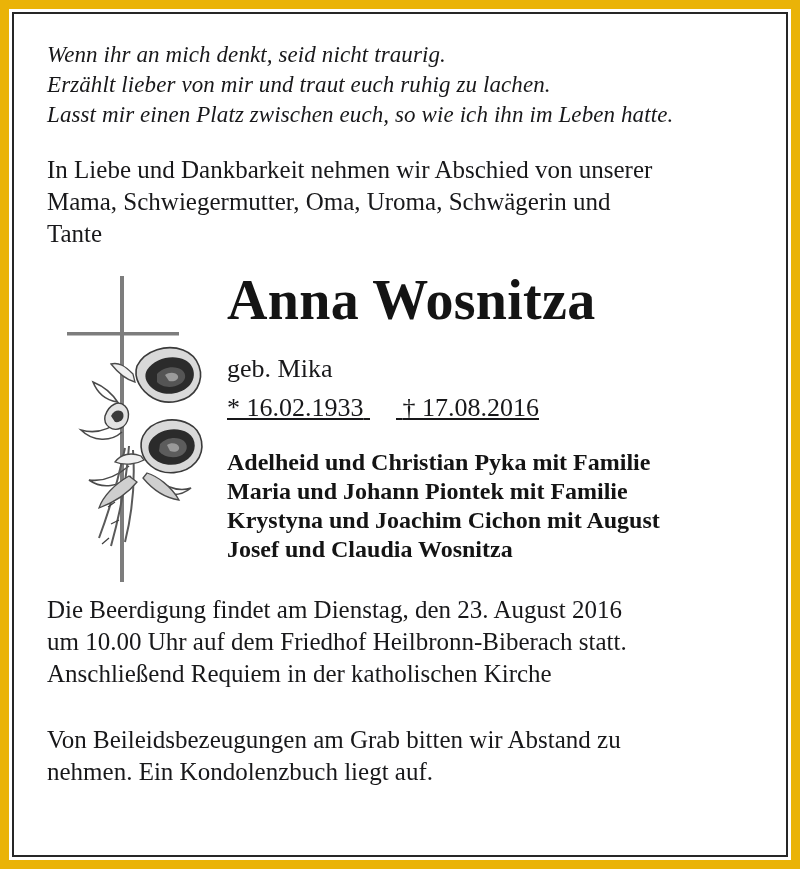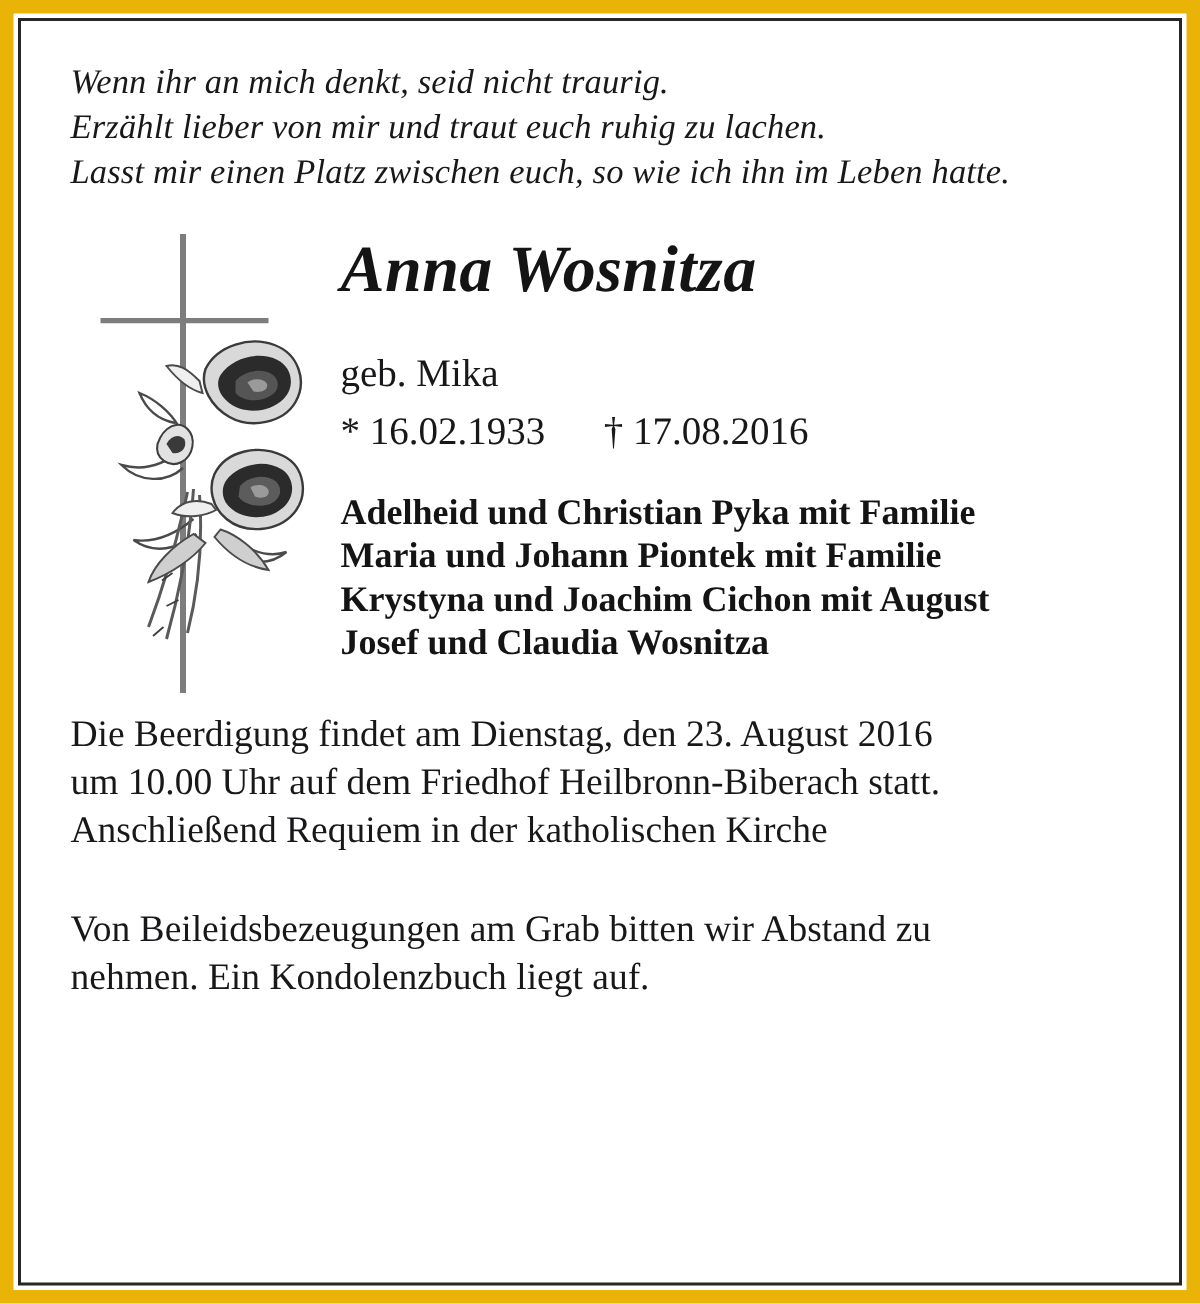--- a/index.html
+++ b/index.html
@@ -83,39 +83,39 @@
   .cross-art svg { display: block; }
 
   .name-block {
     position: absolute;
     left: 180px;
     top: 0;
     right: 0;
   }
   .deceased-name {
     font-weight: bold;
-    font-size: 44px;
+    font-size: 56px;
     line-height: 60px;
     color: #141414;
     letter-spacing: 0.3px;
     white-space: nowrap;
-    font-style: italic;
   }
   .maiden-name {
     margin-top: 24px;
     font-size: 26px;
     line-height: 30px;
     color: #18181a;
   }
   .life-dates {
     margin-top: 8px;
     font-size: 26px;
     line-height: 32px;
     color: #18181a;
     white-space: nowrap;
+    text-decoration: underline;
   }
   .life-dates .date-sep {
     display: inline-block;
     width: 26px;
   }
 
   .survivors {
     margin-top: 24px;
     font-weight: bold;
     font-size: 24px;
@@ -148,20 +148,25 @@
   <div class="notice-frame-inner-gap">
     <div class="notice-card">
       <div class="content">
 
         <div class="epigraph">
           <div>Wenn ihr an mich denkt, seid nicht traurig.</div>
           <div>Erzählt lieber von mir und traut euch ruhig zu lachen.</div>
           <div>Lasst mir einen Platz zwischen euch, so wie ich ihn im Leben hatte.</div>
         </div>
 
+        <div class="intro">
+          <div>In Liebe und Dankbarkeit nehmen wir Abschied von unserer</div>
+          <div>Mama, Schwiegermutter, Oma, Uroma, Schwägerin und</div>
+          <div>Tante</div>
+        </div>
 
         <div class="center-zone">
 
           <div class="cross-art">
             <svg width="152" height="318" viewBox="0 0 152 318" xmlns="http://www.w3.org/2000/svg">
 
               <rect x="61" y="6" width="4" height="306" fill="#7d7d7d"></rect>
               <rect x="8" y="62" width="112" height="3.5" fill="#7d7d7d"></rect>
 
               <g stroke="#4a4a4a" fill="none" stroke-width="1.6">

